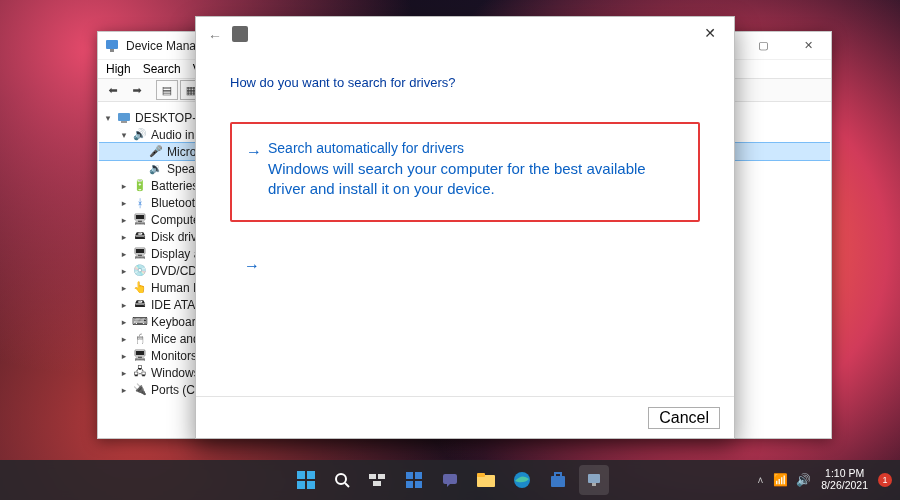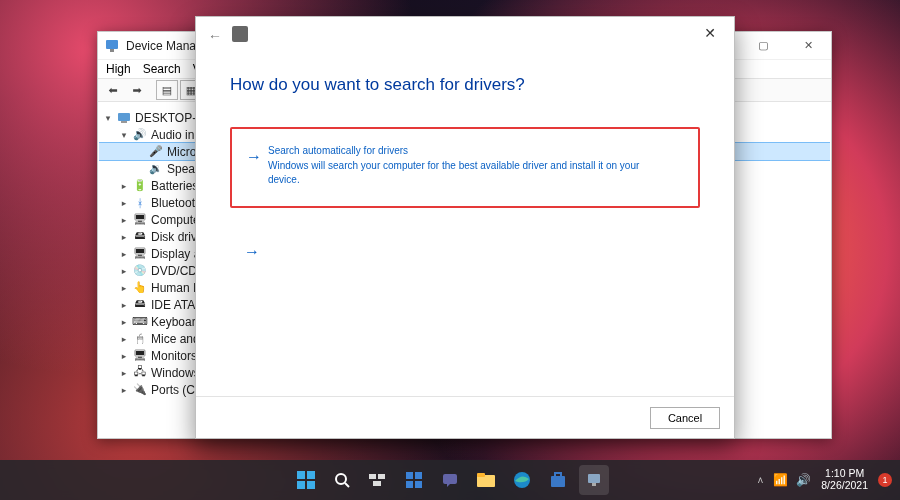--- a/index.html
+++ b/index.html
@@ -38,29 +38,29 @@
   .dialog {
     position:absolute; top:16px; left:195px; width:540px; height:423px;
     background:#ffffff; border:1px solid #bfbfbf;
     box-shadow:0 10px 24px rgba(0,0,0,.45);
   }
   .dialog .dlg-titlebar { height:34px; display:flex; align-items:center; padding:0 8px; font-size:12px; color:#1a1a1a; }
   .dlg-back { width:22px; height:22px; display:flex; align-items:center; justify-content:center; color:#777; margin-right:6px; font-size:14px; }
   .dlg-ic { width:16px; height:16px; margin-right:6px; background:#666; border-radius:2px; }
   .dlg-close { position:absolute; top:2px; right:4px; width:40px; height:28px; display:flex; align-items:center; justify-content:center; font-size:14px; color:#333; }
   .dlg-body { position:absolute; top:38px; left:34px; right:34px; bottom:46px; }
-  .dlg-heading { font-size:17px; color:#003a9e; margin:20px 0 32px 0; }
+  .dlg-heading { font-size:13px; color:#003a9e; margin:20px 0 32px 0; }
   .option { display:flex; padding:14px 14px; cursor:pointer; }
   .opt-arrow { width:22px; font-size:16px; color:#0b61c4; padding-top:1px; }
-  .opt-title { font-size:10px; color:#0b61c4; margin-bottom:3px; }
-  .opt-desc { font-size:10px; color:#0b61c4; line-height:1.35; max-width:380px; }
+  .opt-title { font-size:14px; color:#0b61c4; margin-bottom:3px; }
+  .opt-desc { font-size:15px; color:#0b61c4; line-height:1.35; max-width:380px; }
   .option.highlight { border:2px solid #e53939; border-radius:2px; padding:16px 14px 20px 14px; }
   .option + .option { margin-top:18px; }
   .dlg-footer { position:absolute; left:0; right:0; bottom:0; height:42px; border-top:1px solid #e3e3e3; display:flex; align-items:center; justify-content:flex-end; padding:0 14px; }
-  .btn { min-width:70px; height:22px; font-size:11px; background:#fff; border:1px solid #adadad; display:flex; align-items:center; justify-content:center; padding:0 10px; }
+  .btn { min-width:70px; height:22px; font-size:16px; background:#fff; border:1px solid #adadad; display:flex; align-items:center; justify-content:center; padding:0 10px; }
 
   
   .taskbar { position:absolute; left:0; right:0; bottom:0; height:40px;
     background:rgba(38,38,42,.88); backdrop-filter:blur(4px);
     display:flex; align-items:center; color:#fff; }
   .tb-center { position:absolute; left:50%; transform:translateX(-50%); display:flex; gap:6px; }
   .tb-ic { width:30px; height:30px; border-radius:4px; display:flex; align-items:center; justify-content:center; font-size:15px; }
   .tb-right { position:absolute; right:8px; display:flex; align-items:center; gap:10px; font-size:10.5px; }
   .tb-right .sys { display:flex; gap:8px; font-size:12px; color:#ddd; }
   .clock { text-align:center; line-height:1.1; }

